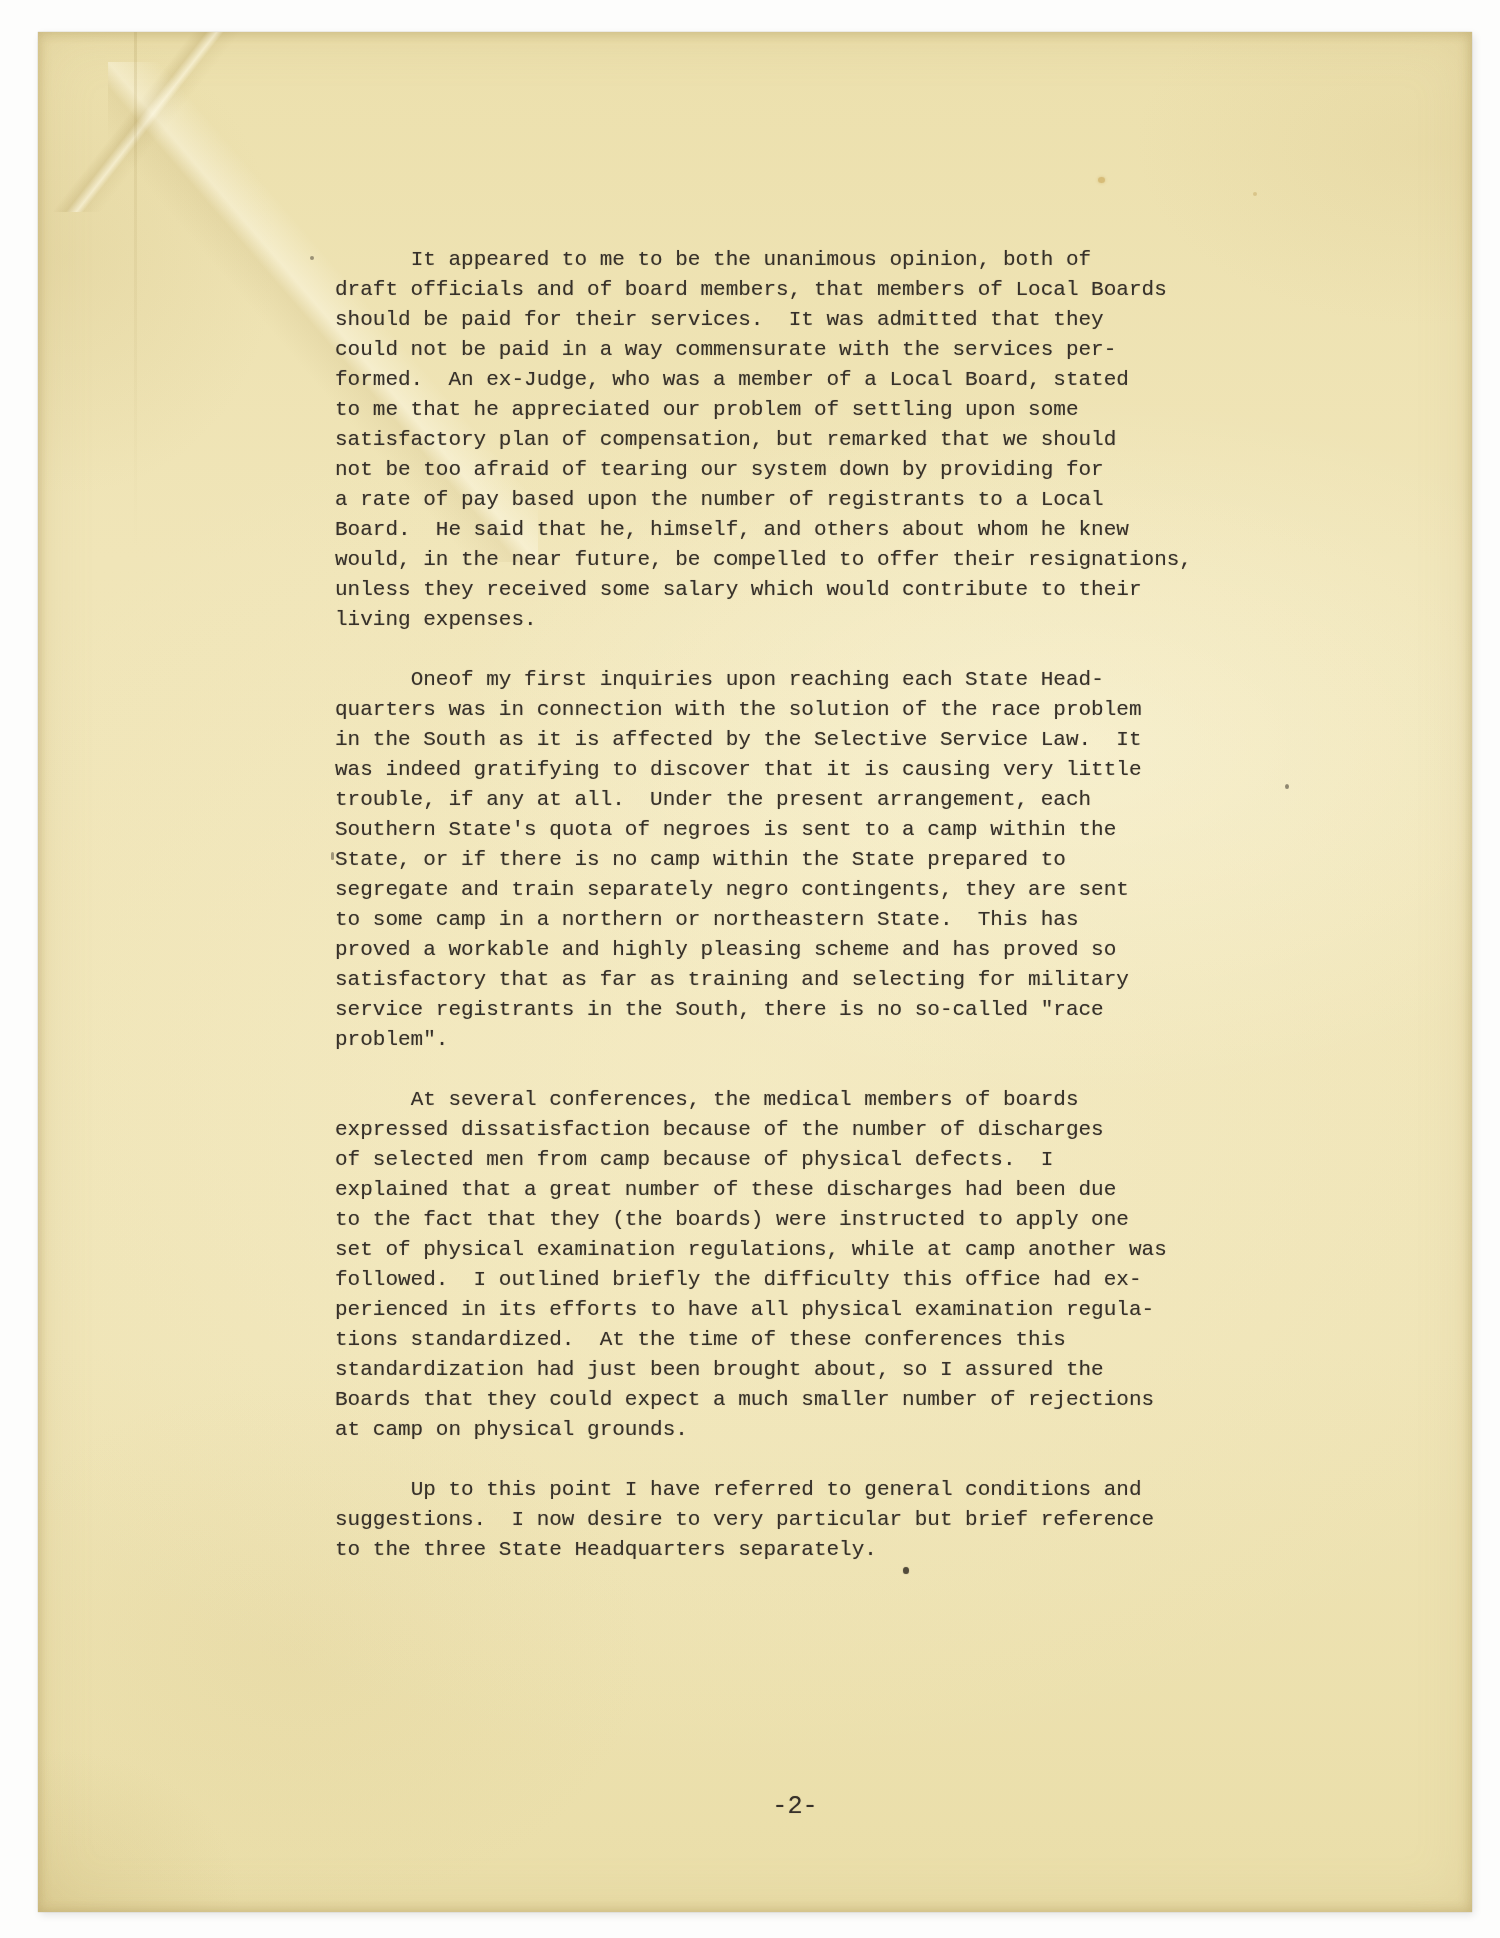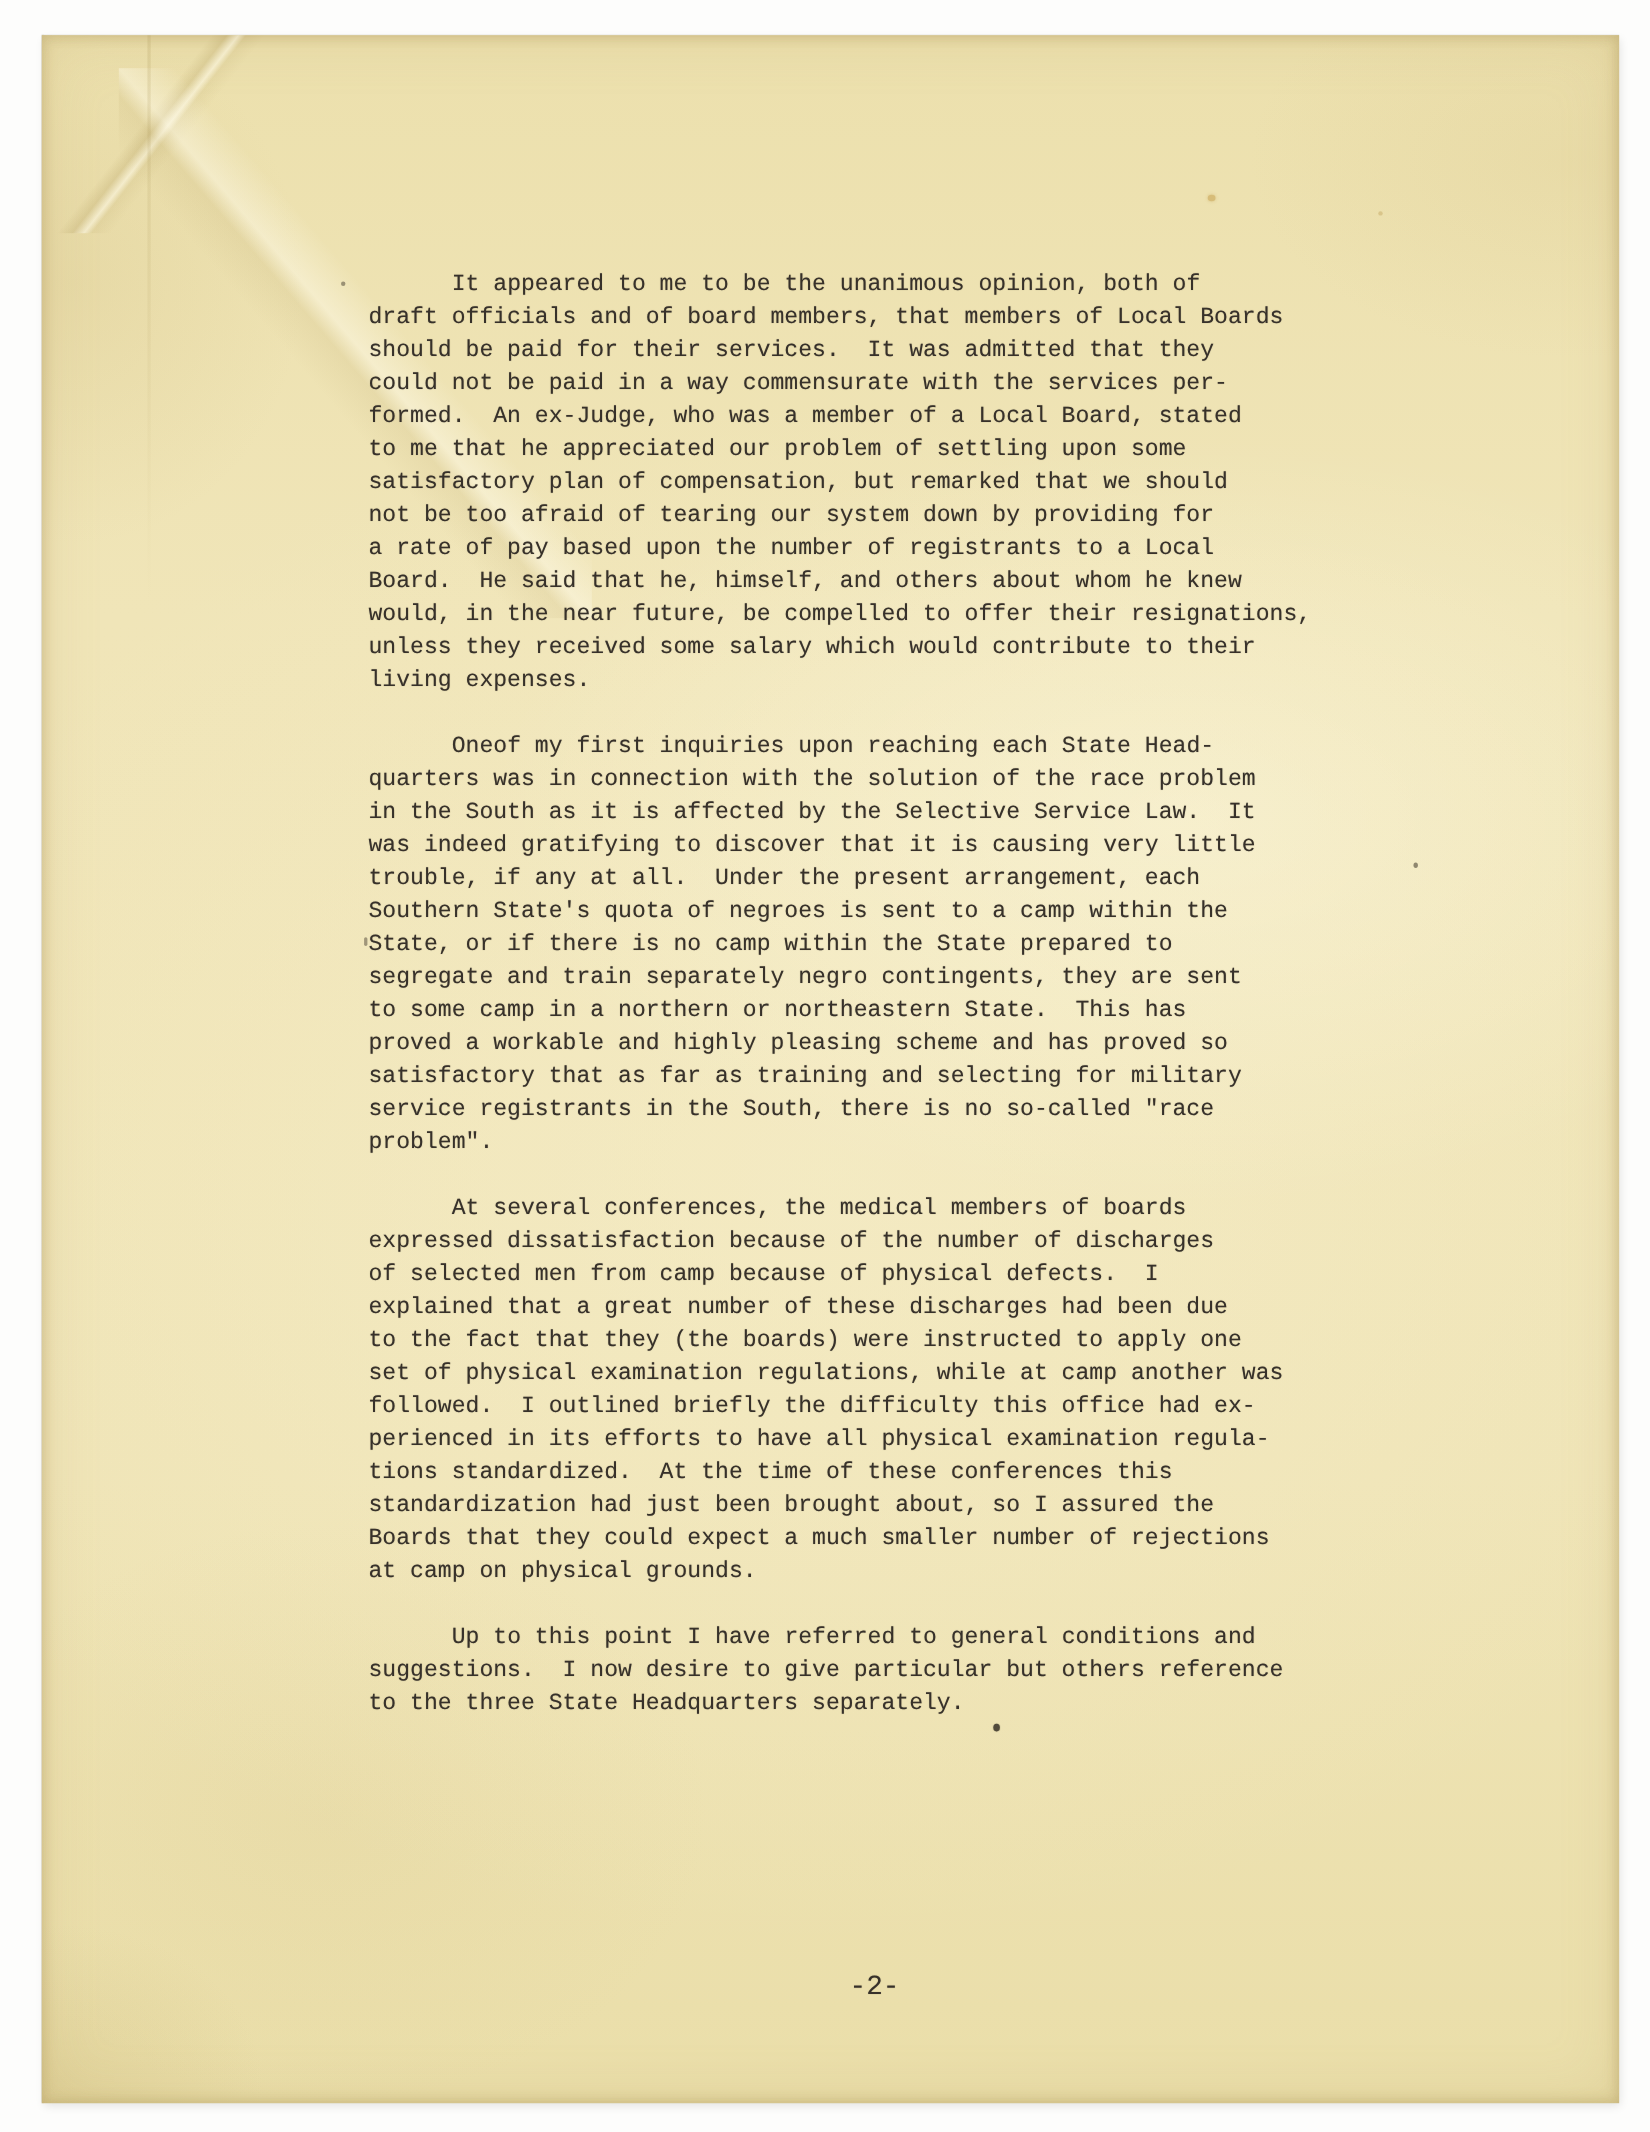--- a/index.html
+++ b/index.html
@@ -157,19 +157,19 @@
 explained that a great number of these discharges had been due
 to the fact that they (the boards) were instructed to apply one
 set of physical examination regulations, while at camp another was
 followed.  I outlined briefly the difficulty this office had ex-
 perienced in its efforts to have all physical examination regula-
 tions standardized.  At the time of these conferences this
 standardization had just been brought about, so I assured the
 Boards that they could expect a much smaller number of rejections
 at camp on physical grounds.</p>
       <p class="para">      Up to this point I have referred to general conditions and
-suggestions.  I now desire to give particular but others reference
+suggestions.  I now desire to very particular but brief reference
 to the three State Headquarters separately.</p>
     </div>
 
     <div class="page-number">-2-</div>
   </div>
 </div>
 
 </body></html>

